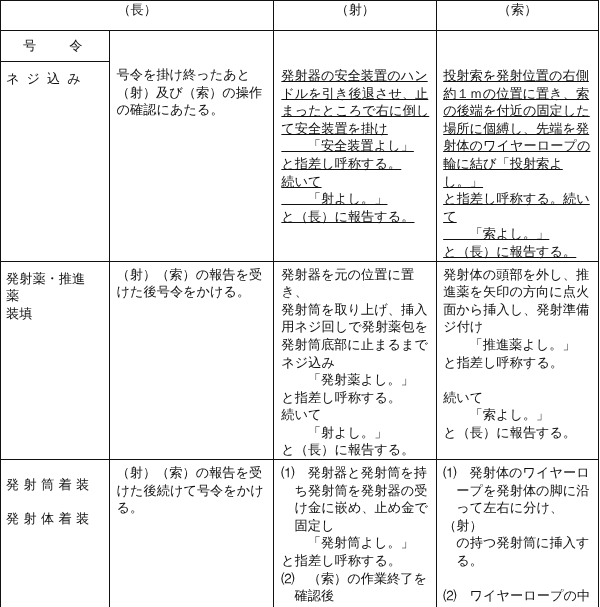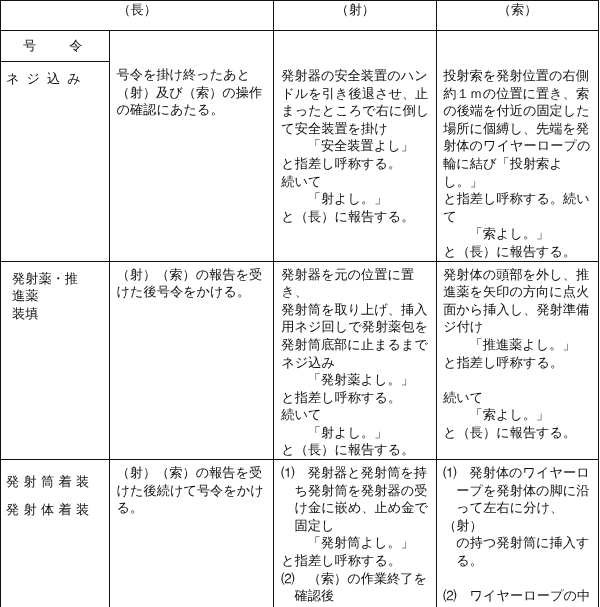--- a/index.html
+++ b/index.html
@@ -26,27 +26,27 @@
   .c-rope  { width: 161px; }
   .cell { padding: 4px 4px 0 7px; white-space: pre-wrap; word-break: break-all; }
   .cell-rope { padding: 4px 2px 0 6px; white-space: pre-wrap; word-break: break-all; }
   .label-block { padding: 0; }
   .label-head {
     height: 30px; border-bottom: 1.5px solid #111;
     display: flex; justify-content: space-between; align-items: center;
     padding: 0 26px 0 22px;
   }
   .label-text { padding: 8px 4px 0 5px; letter-spacing: 7px; white-space: nowrap; }
-  .label-text2 { padding: 8px 20px 0 5px; white-space: pre-wrap; margin-left: 6px; }
-  .label-text3 { padding: 8px 8px 0 5px; letter-spacing: 4.3px; white-space: pre-wrap; line-height: 28px; }
+  .label-text2 { padding: 8px 20px 0 5px; white-space: pre-wrap; }
+  .label-text3 { padding: 8px 8px 0 5px; letter-spacing: 4.3px; white-space: pre-wrap; line-height: 34px; }
   .row1 td { height: 176px; }
   .row2 td { height: 178px; }
   .row3 td { height: 184px; }
   .r1-chief-pad { padding-top: 36px; font-family: Liberation Mono, monospace; }
-  .r1-pad { padding-top: 36px; }
+  .r1-pad { padding-top: 36px; text-decoration: underline; }
 </style>
 </head>
 <body>
 
 <div class="doc">
   <table class="cmd">
     <colgroup>
       <col class="c-label">
         <col class="c-chief">
         <col class="c-shoot">

